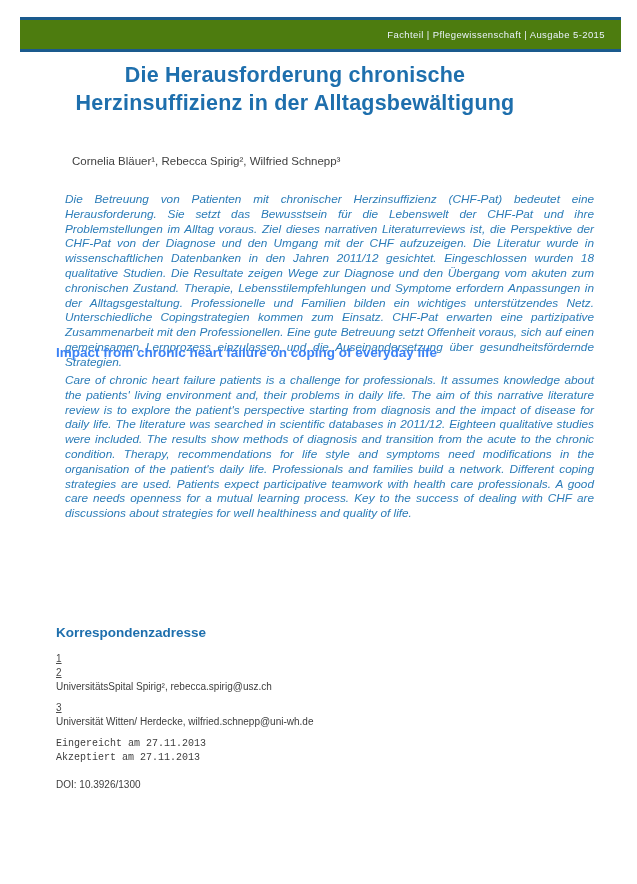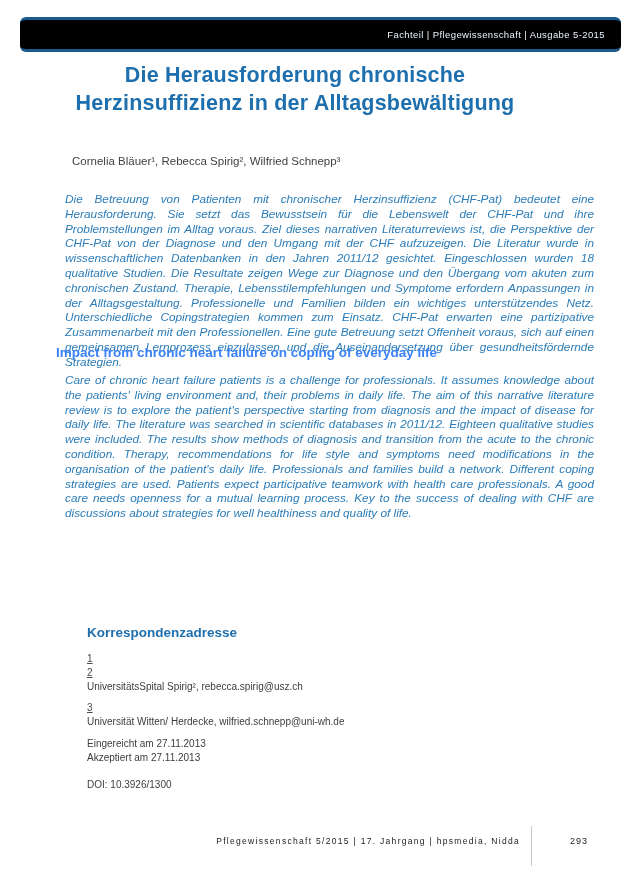--- a/index.html
+++ b/index.html
@@ -8,26 +8,25 @@
     background:#ffffff;
     font-family:"Liberation Sans","DejaVu Sans",sans-serif;
     position:relative;
     color:#3d3d3d;
   }
   .page{position:absolute;inset:0;overflow:hidden;}
 
   .header-bar{
     position:absolute;left:20px;top:17px;width:601px;height:35px;
     box-sizing:border-box;
-    background:#000000;
+    background:#4d7c0f;
     border-top:3px solid #1a5a8d;
     border-bottom:3px solid #1a5a8d;
     display:flex;align-items:center;justify-content:flex-end;
     padding-right:16px;
-    border-radius:6px;
   }
   .header-bar span{
     color:#e9f2fa;font-size:9.5px;letter-spacing:0.4px;
   }
 
   .title{
     position:absolute;left:56px;top:61px;width:478px;
     margin:0;
     font-size:21.5px;line-height:28px;font-weight:bold;
     color:#1e6fad;
@@ -49,39 +48,39 @@
   .abstract-de{top:183px;}
   .abstract-en{top:364px;}
 
   .section-heading{
     position:absolute;left:56px;margin:0;
     font-size:13.5px;font-weight:bold;color:#3b82f6;
   }
   .en-heading{top:345px;}
 
   .correspondence{
-    position:absolute;left:56px;top:625px;width:500px;margin-left:31px;
+    position:absolute;left:56px;top:625px;width:500px;
   }
   .correspondence h2{
     margin:0 0 13px 0;
     font-size:13.5px;font-weight:bold;color:#1e6fad;
   }
   .fn-marker{
     font-size:10px;color:#4a4a4a;
     text-decoration:underline;
     margin:0 0 3px 0;
   }
   .fn-text{
     font-size:10px;color:#3d3d3d;
     margin:0 0 10px 0;
   }
   .meta-line{
     font-size:10px;color:#3d3d3d;line-height:13.5px;margin:0;
   }
-  .meta-block{margin-top:7px;}
+  .meta-block{margin-top:7px;font-family:Liberation Mono, monospace;}
   .doi-line{margin-top:15px;font-size:10px;color:#3d3d3d;}
 
   .footer{position:absolute;left:0;top:824px;width:637px;height:44px;}
   .footer-journal{
     position:absolute;right:117px;top:12px;
     font-size:8.5px;letter-spacing:1.3px;color:#1c1c1c;
     white-space:nowrap;
   }
   .footer-divider{
     position:absolute;left:531px;top:2px;height:40px;width:1px;
@@ -129,19 +128,14 @@
     </div>
 
     <div class="meta-block">
       <p class="meta-line">Eingereicht am 27.11.2013</p>
       <p class="meta-line">Akzeptiert am 27.11.2013</p>
     </div>
 
     <div class="doi-line">DOI: 10.3926/1300</div>
   </div>
 
-  <div class="footer">
-    <span class="footer-journal">Pflegewissenschaft 5/2015 | 17. Jahrgang | hpsmedia, Nidda</span>
-    <span class="footer-divider"></span>
-    <span class="footer-page">293</span>
-  </div>
 
 </div>
 
 </body></html>

